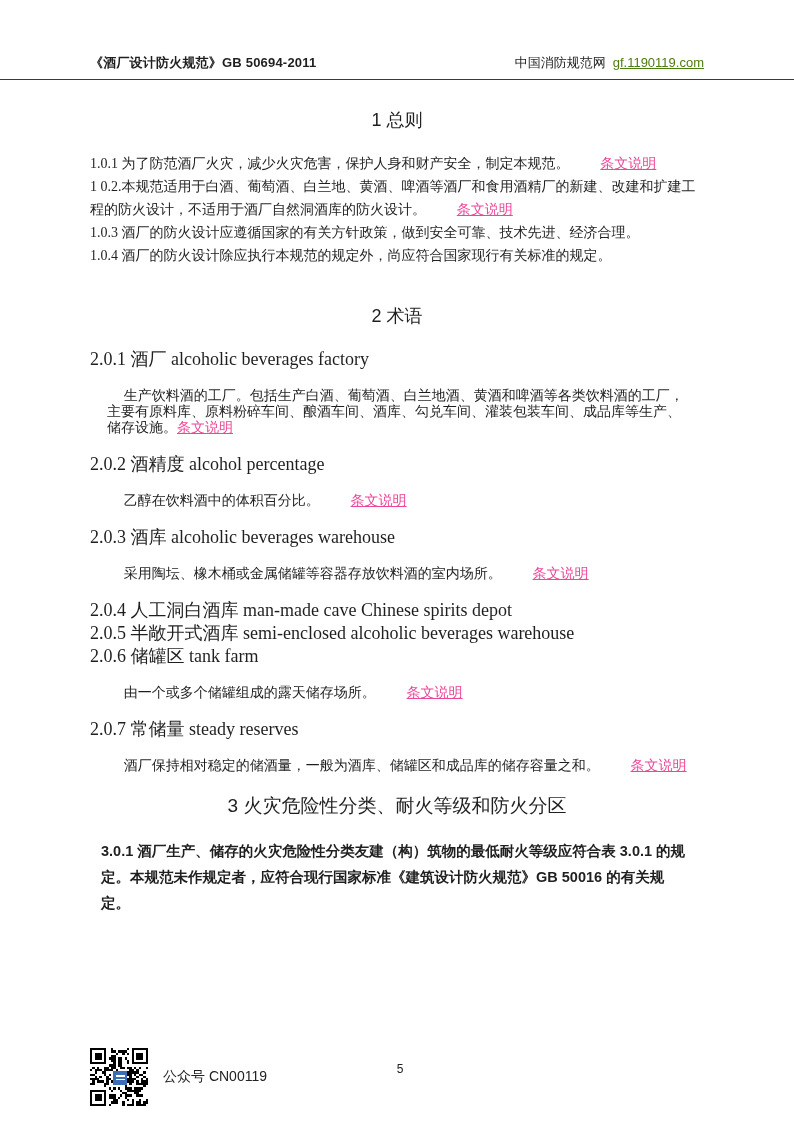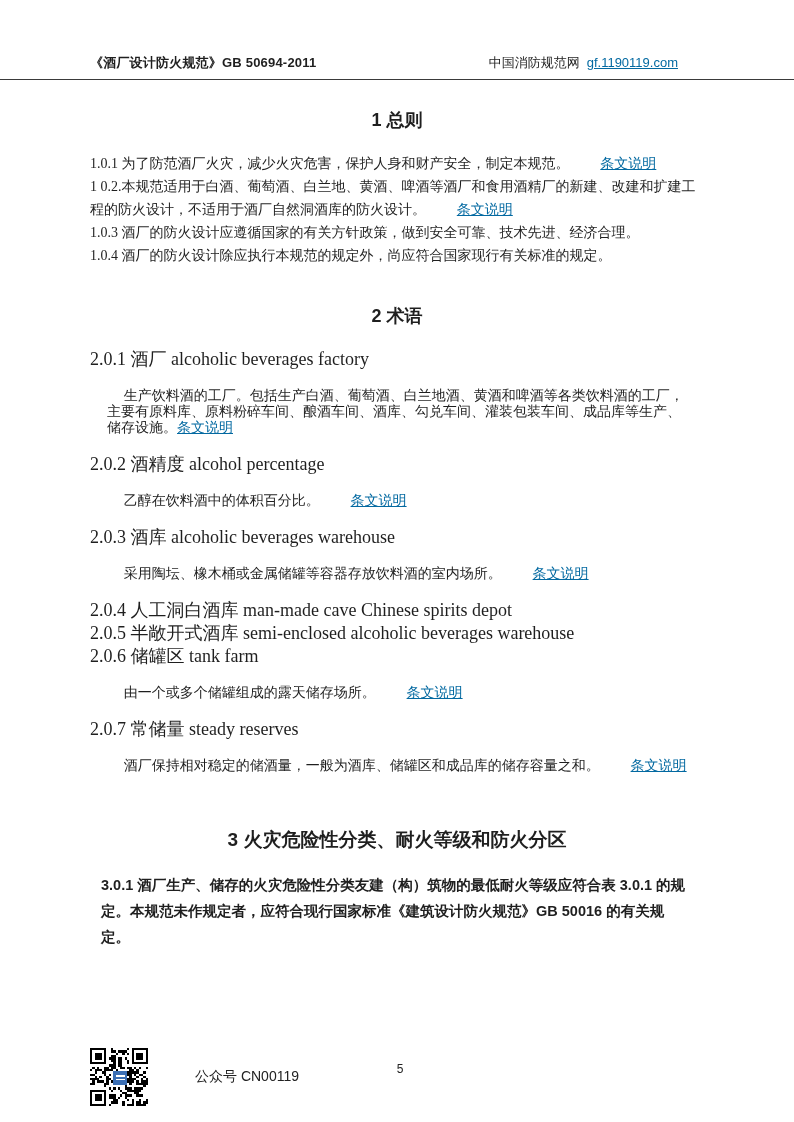--- a/index.html
+++ b/index.html
@@ -7,57 +7,57 @@
     width:794px;height:1122px;
     font-family:"Liberation Serif","DejaVu Serif",serif;
     color:#1f1f1f;
     -webkit-font-smoothing:antialiased;
   }
   .page{position:relative;width:794px;height:1122px;background:#fff;overflow:hidden;}
 
   
   .hdr{
     display:flex;justify-content:space-between;align-items:flex-end;
-    padding:54px 116px 7px 90px;
+    padding:54px 90px 7px 90px;
     border-bottom:1px solid #3a3a3a;
   }
   .hdr-left{
     font-family:"Liberation Sans","DejaVu Sans",sans-serif;
     font-weight:bold;font-size:13px;letter-spacing:.2px;
   }
   .hdr-right{font-family:"Liberation Sans","DejaVu Sans",sans-serif;font-size:13px;}
-  .site-link{color:#0369a1;text-decoration:underline;margin-left:7px;cursor:pointer;}
+  .site-link{color:#4d7c0f;text-decoration:underline;margin-left:7px;cursor:pointer;}
 
   .content{padding:0 90px;}
 
   h1.sec-title{
     font-family:"Liberation Sans","DejaVu Sans",sans-serif;
-    font-weight:bold;font-size:18px;line-height:24px;
+    font-weight:normal;font-size:18px;line-height:24px;
     text-align:center;margin:28px 0 20px 0;
   }
-  h1.sec-title.big{font-size:19px;margin-top:54px;}
+  h1.sec-title.big{font-size:19px;margin-top:20px;}
 
   .para{font-size:14px;line-height:23px;margin:0;}
   .term-head{font-size:18px;line-height:23px;margin:0;}
   .term-def{font-size:14px;line-height:16px;margin:17px;text-indent:1.2em;}
 
   .doc-link{
-    color:#0369a1;text-decoration:underline;margin-left:2.2em;cursor:pointer;
+    color:#ec4899;text-decoration:underline;margin-left:2.2em;cursor:pointer;
     white-space:nowrap;
   }
 
   .sec3-para{
     font-family:"Liberation Sans","DejaVu Sans",sans-serif;
     font-weight:bold;font-size:14.5px;line-height:26px;margin:11px;
   }
 
   
   .footer{
     position:absolute;left:90px;right:84px;bottom:16px;height:58px;
-    display:flex;align-items:center;gap:32px;
+    display:flex;align-items:center;
   }
   .qr{width:58px;height:58px;flex:0 0 auto;}
   .qr-label{
     margin-left:15px;font-size:14px;
     font-family:"Liberation Sans","DejaVu Sans",sans-serif;color:#222;
   }
   .page-num{
     position:absolute;left:0;right:0;text-align:center;top:14px;
     font-family:"Liberation Sans","DejaVu Sans",sans-serif;font-size:12px;color:#222;
   }

